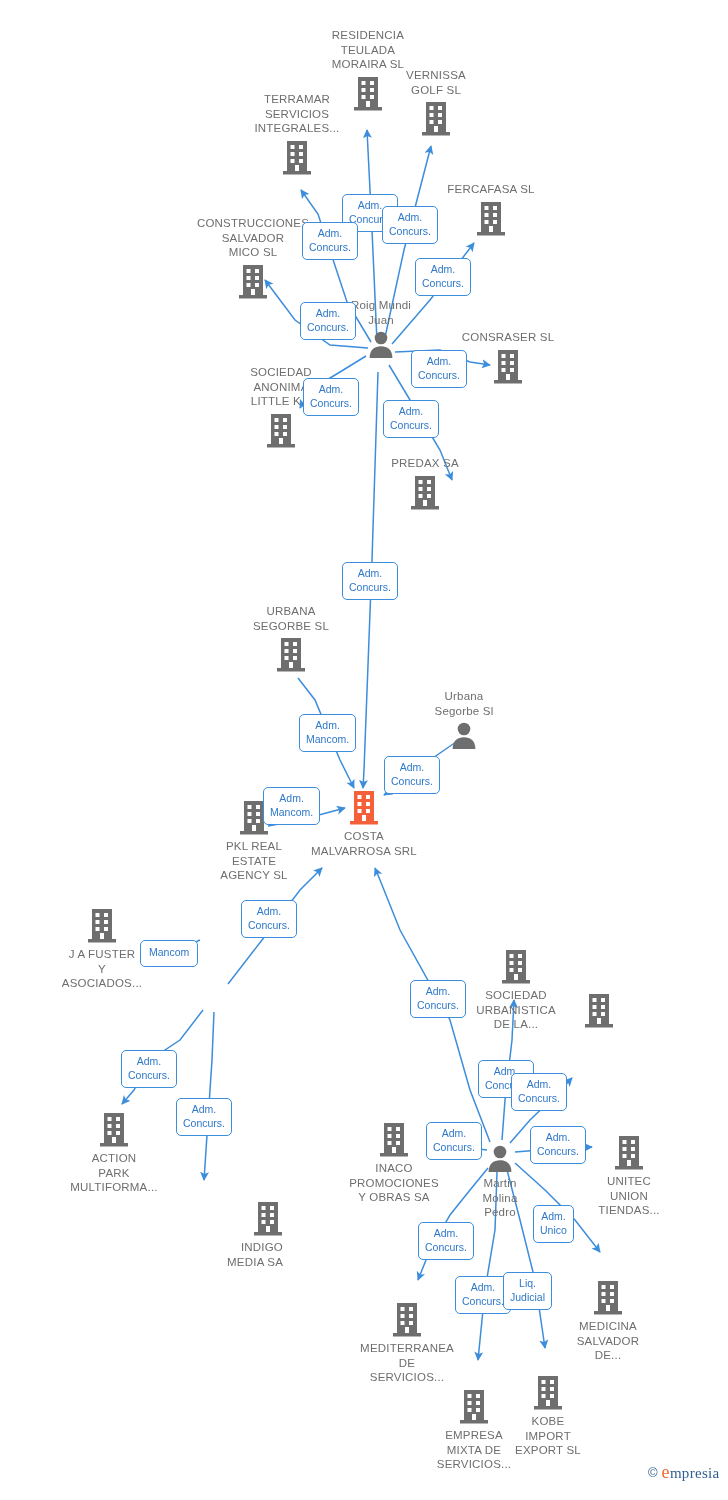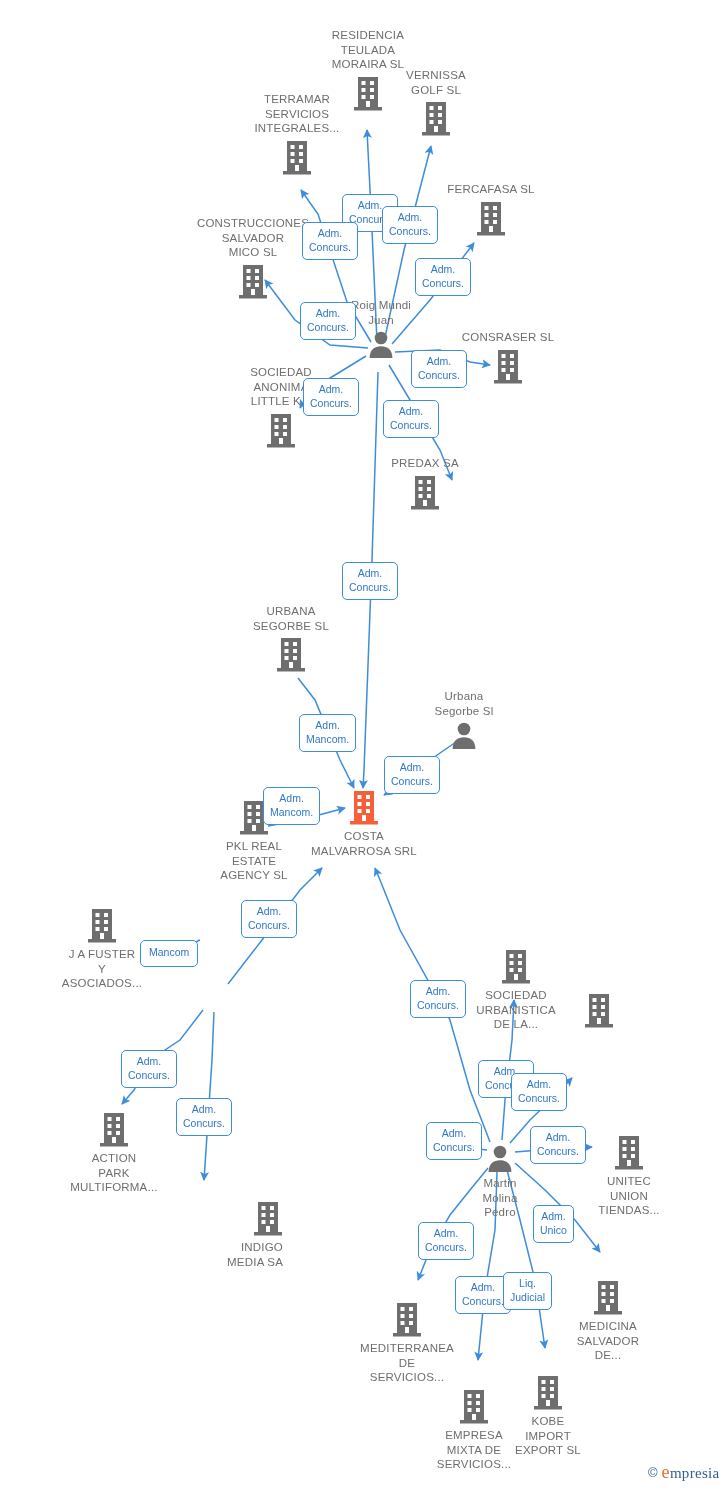--- a/index.html
+++ b/index.html
@@ -447,20 +447,40 @@
             <rect x="8.5" y="14" width="4" height="4"></rect>
             <rect x="17" y="14" width="4" height="4"></rect>
             <rect x="8.5" y="21" width="4" height="4"></rect>
             <rect x="17" y="21" width="4" height="4"></rect>
             <rect x="13" y="27" width="4" height="6"></rect>
           </g>
         </svg>
     </span>
   </div>
 
+  <div class="node lbl-below" style="left:394px;top:1120px;">
+    <span class="glyph">
+      <svg width="30" height="38" viewBox="0 0 30 38">
+          <rect x="5" y="3" width="20" height="30" fill="#6e6e6e"></rect>
+          <rect x="1" y="33" width="28" height="3.5" fill="#6e6e6e"></rect>
+          <g fill="#fff">
+            <rect x="8.5" y="7" width="4" height="4"></rect>
+            <rect x="17" y="7" width="4" height="4"></rect>
+            <rect x="8.5" y="14" width="4" height="4"></rect>
+            <rect x="17" y="14" width="4" height="4"></rect>
+            <rect x="8.5" y="21" width="4" height="4"></rect>
+            <rect x="17" y="21" width="4" height="4"></rect>
+            <rect x="13" y="27" width="4" height="6"></rect>
+          </g>
+        </svg>
+    </span>
+    <span class="lbl">INACO
+PROMOCIONES
+Y OBRAS SA</span>
+  </div>
 
   <div class="node lbl-below" style="left:500px;top:1143px;">
     <span class="glyph">
       <svg width="30" height="30" viewBox="0 0 30 30">
           <circle cx="15" cy="9" r="6.3" fill="#6e6e6e"></circle>
           <path d="M3.6,29 C3.6,20.6 8.6,17.2 15,17.2 C21.4,17.2 26.4,20.6 26.4,29 Z" fill="#6e6e6e"></path>
         </svg>
     </span>
     <span class="lbl">Martin
 Molina

